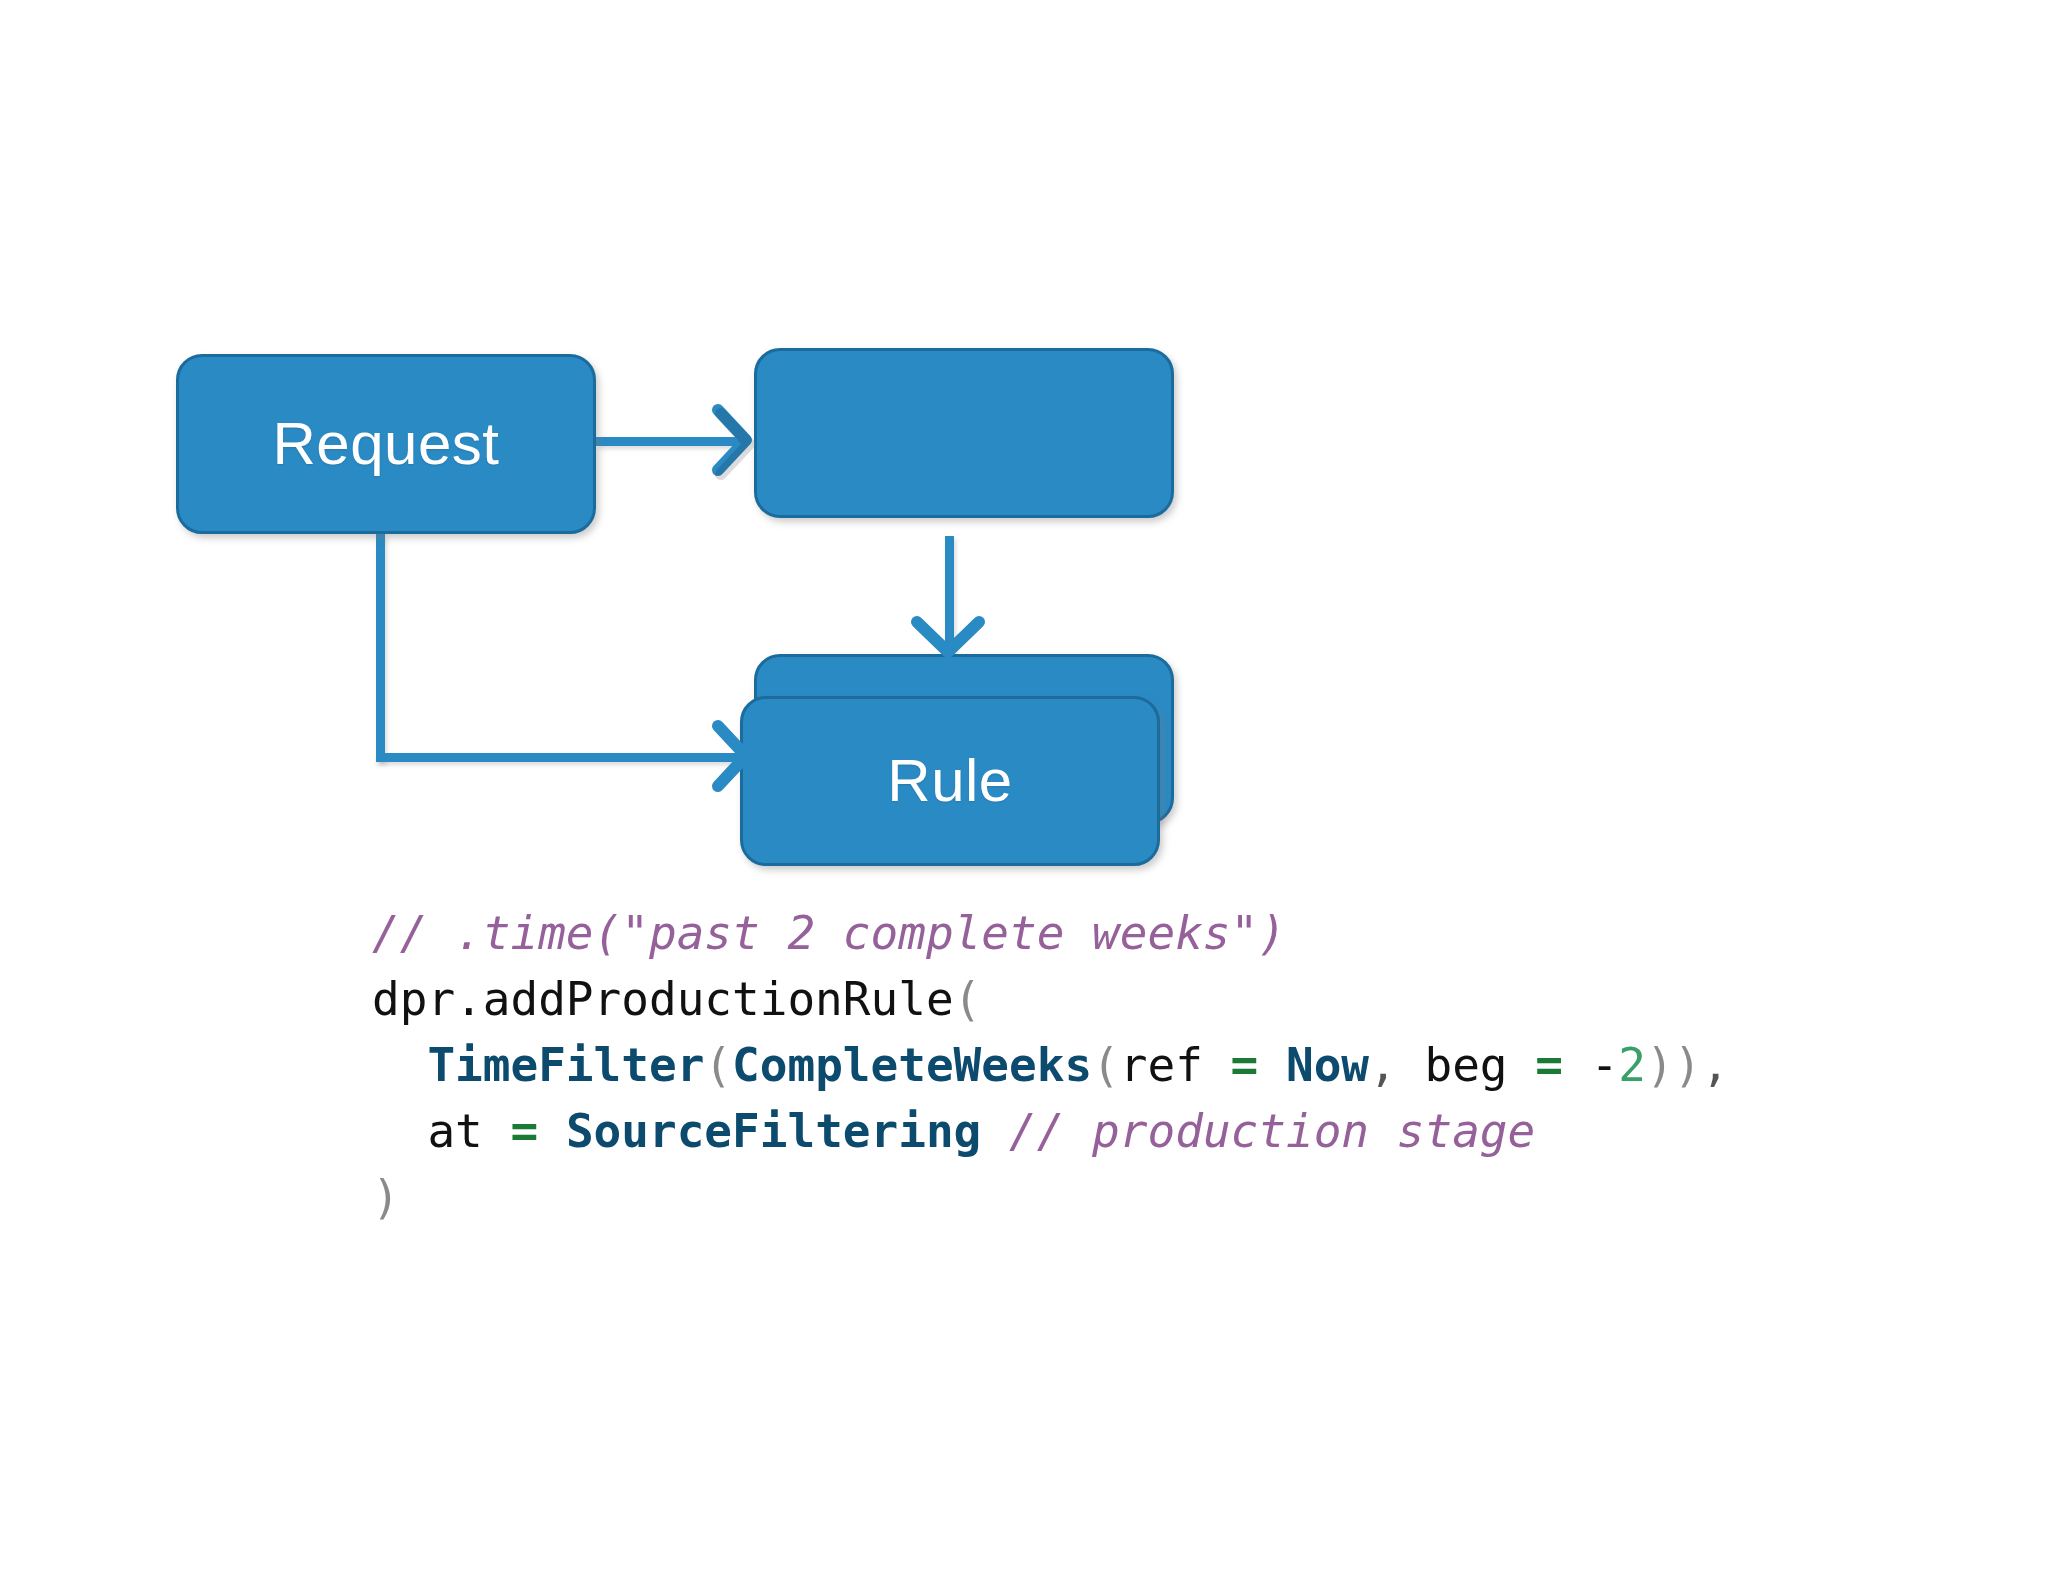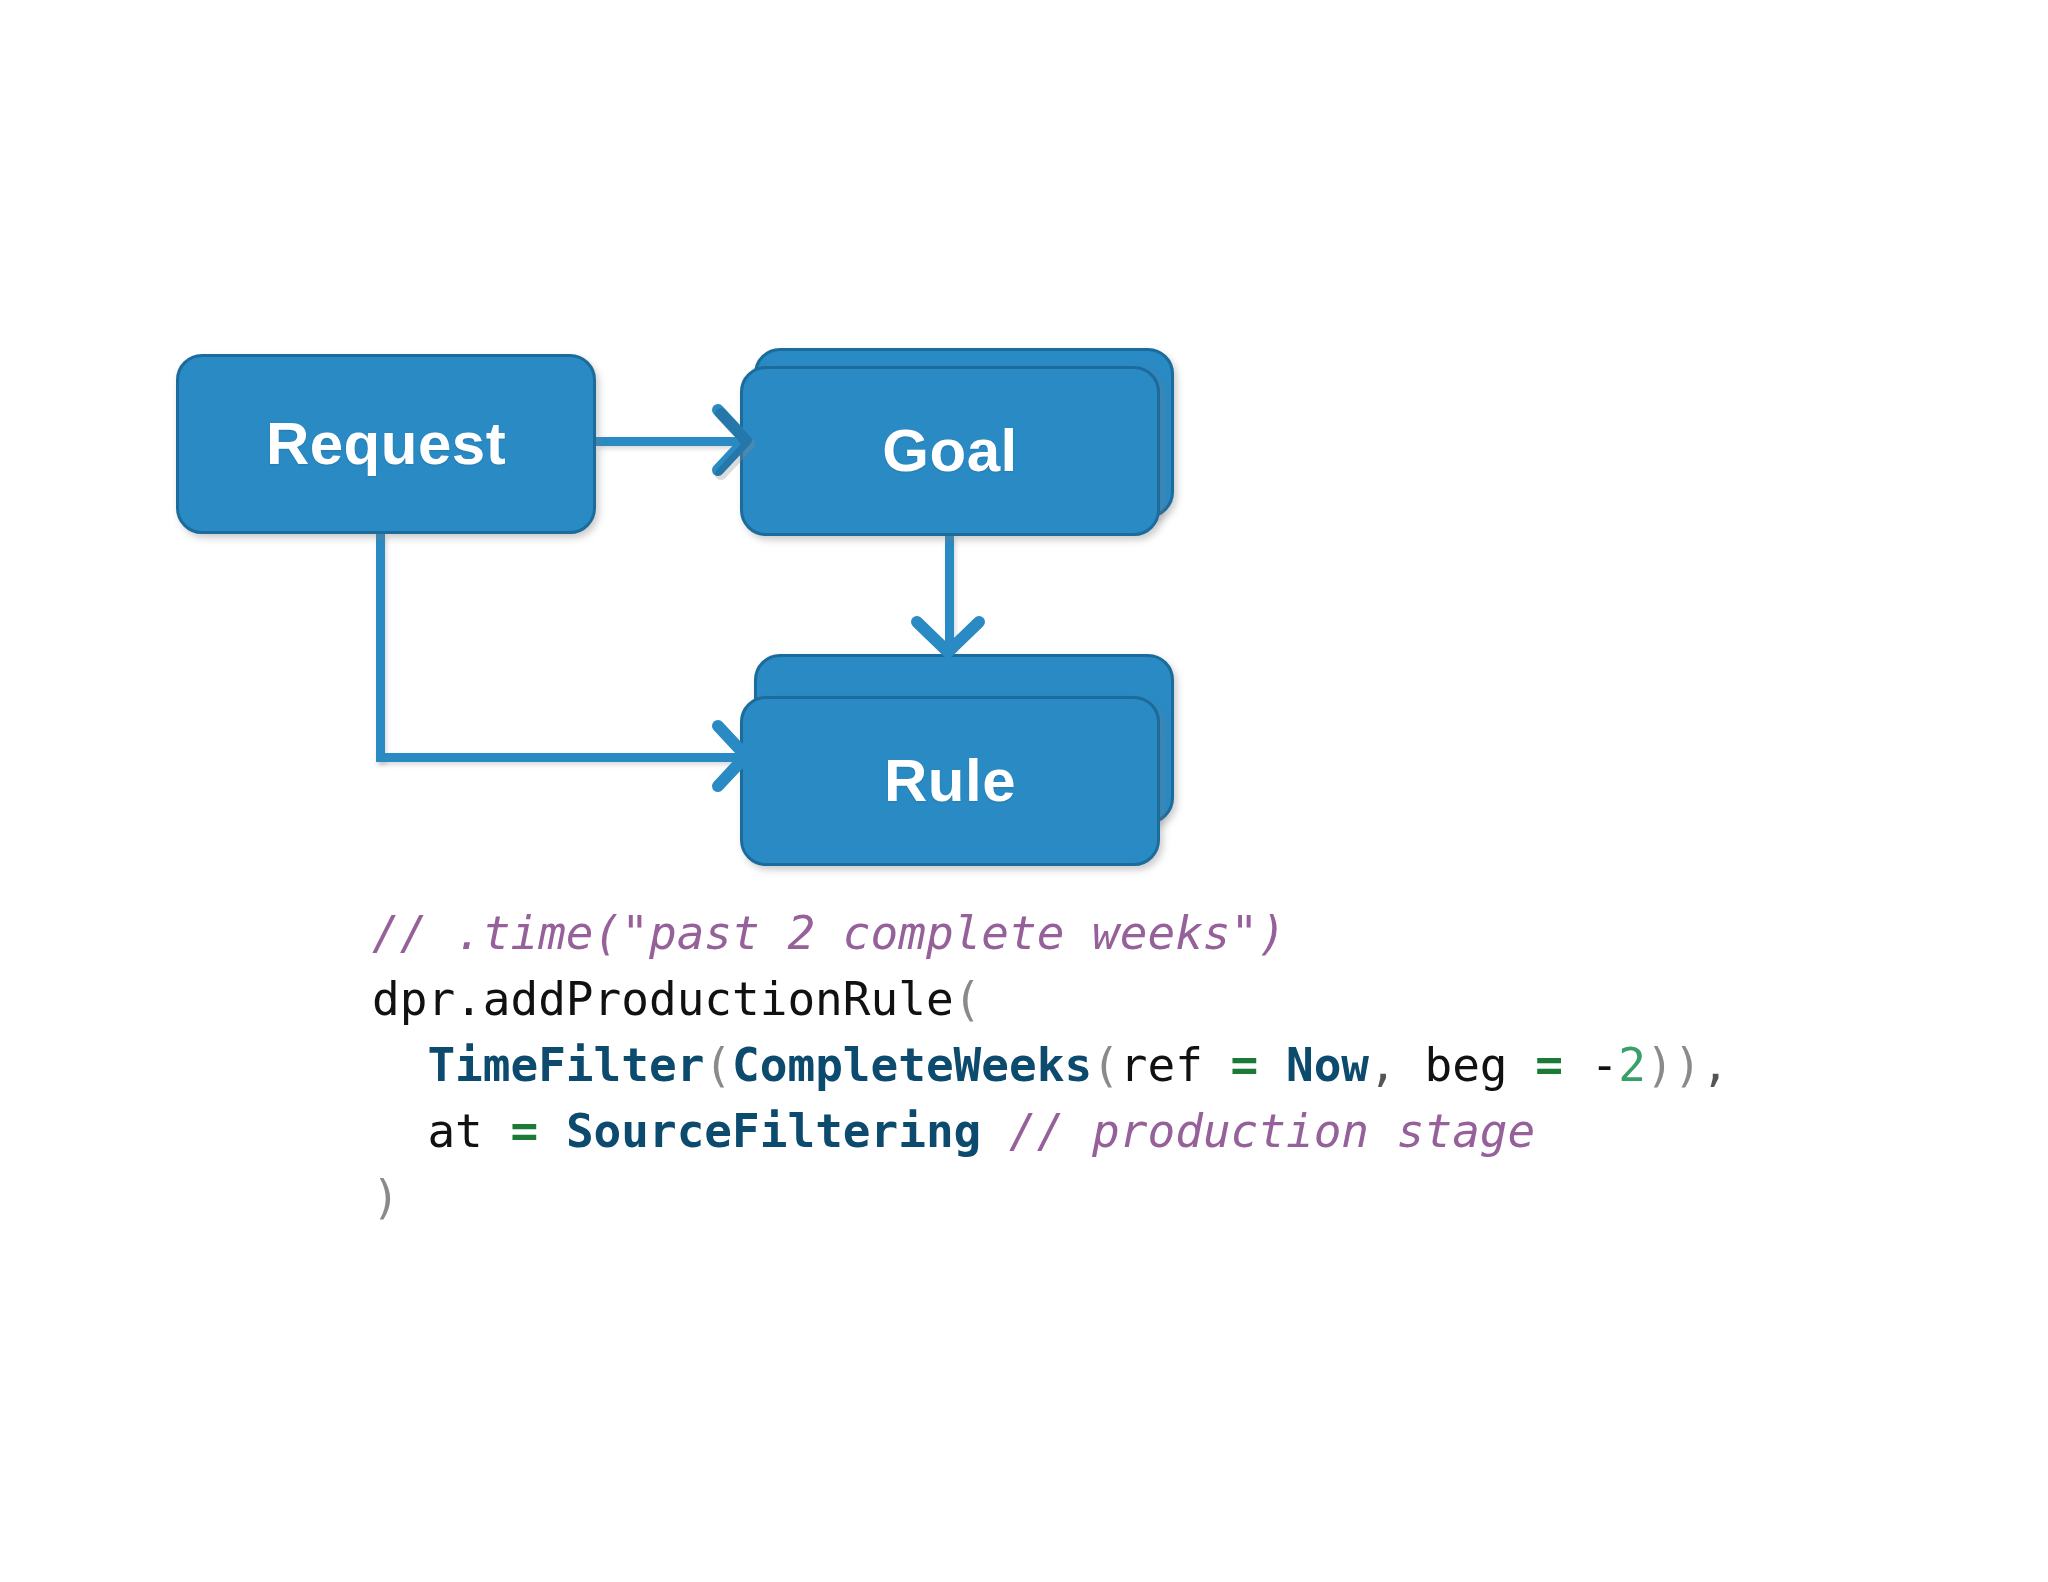--- a/index.html
+++ b/index.html
@@ -37,21 +37,21 @@
     position: absolute;
     box-sizing: border-box;
     background: #2a8ac4;
     border: 3px solid #1b6b9c;
     border-radius: 26px;
     color: #ffffff;
     display: flex;
     align-items: center;
     justify-content: center;
     font-family: "Liberation Sans", sans-serif;
-    font-weight: 700;
+    font-weight: 400;
     letter-spacing: 0.5px;
     box-shadow: 3px 4px 7px rgba(120,120,120,0.38);
     z-index: 3;
   }
   .node-label {
     font-size: 60px;
     line-height: 1;
     color: #ffffff;
     text-shadow: 0 1px 2px rgba(0,0,0,0.12);
   }
@@ -168,23 +168,20 @@
     <div class="conn" id="conn-rr-horiz"></div>
     <svg class="arrow-svg" style="left:716px; top:724px;" width="64" height="68">
       <path d="M2,2 L30,32 L2,62" fill="none" stroke="#2a8ac4" stroke-width="12" stroke-linecap="round" stroke-linejoin="round"></path>
     </svg>
 
     <div class="node" id="node-request">
       <span class="node-label">Request</span>
     </div>
 
     <div class="node-stack-back" id="node-goal-back"></div>
-    <div class="node" id="node-goal">
-      <span class="node-label">Goal</span>
-    </div>
 
     <div class="node-stack-back" id="node-rule-back"></div>
     <div class="node" id="node-rule">
       <span class="node-label">Rule</span>
     </div>
   </div>
 
   <div id="code-block"><div class="code-line"><span class="tok-comment">// .time("past 2 complete weeks")</span></div><div class="code-line"><span class="tok-plain">dpr.addProductionRule</span><span class="tok-paren">(</span></div><div class="code-line"><span class="tok-plain">  </span><span class="tok-type">TimeFilter</span><span class="tok-paren">(</span><span class="tok-type">CompleteWeeks</span><span class="tok-paren">(</span><span class="tok-plain">ref </span><span class="tok-op">=</span><span class="tok-plain"> </span><span class="tok-type">Now</span><span class="tok-punc">, </span><span class="tok-plain">beg </span><span class="tok-op">=</span><span class="tok-plain"> -</span><span class="tok-num">2</span><span class="tok-paren">))</span><span class="tok-punc">,</span></div><div class="code-line"><span class="tok-plain">  at </span><span class="tok-op">=</span><span class="tok-plain"> </span><span class="tok-type">SourceFiltering</span><span class="tok-plain"> </span><span class="tok-comment">// production stage</span></div><div class="code-line"><span class="tok-paren">)</span></div></div>
 
   <div id="footer">

